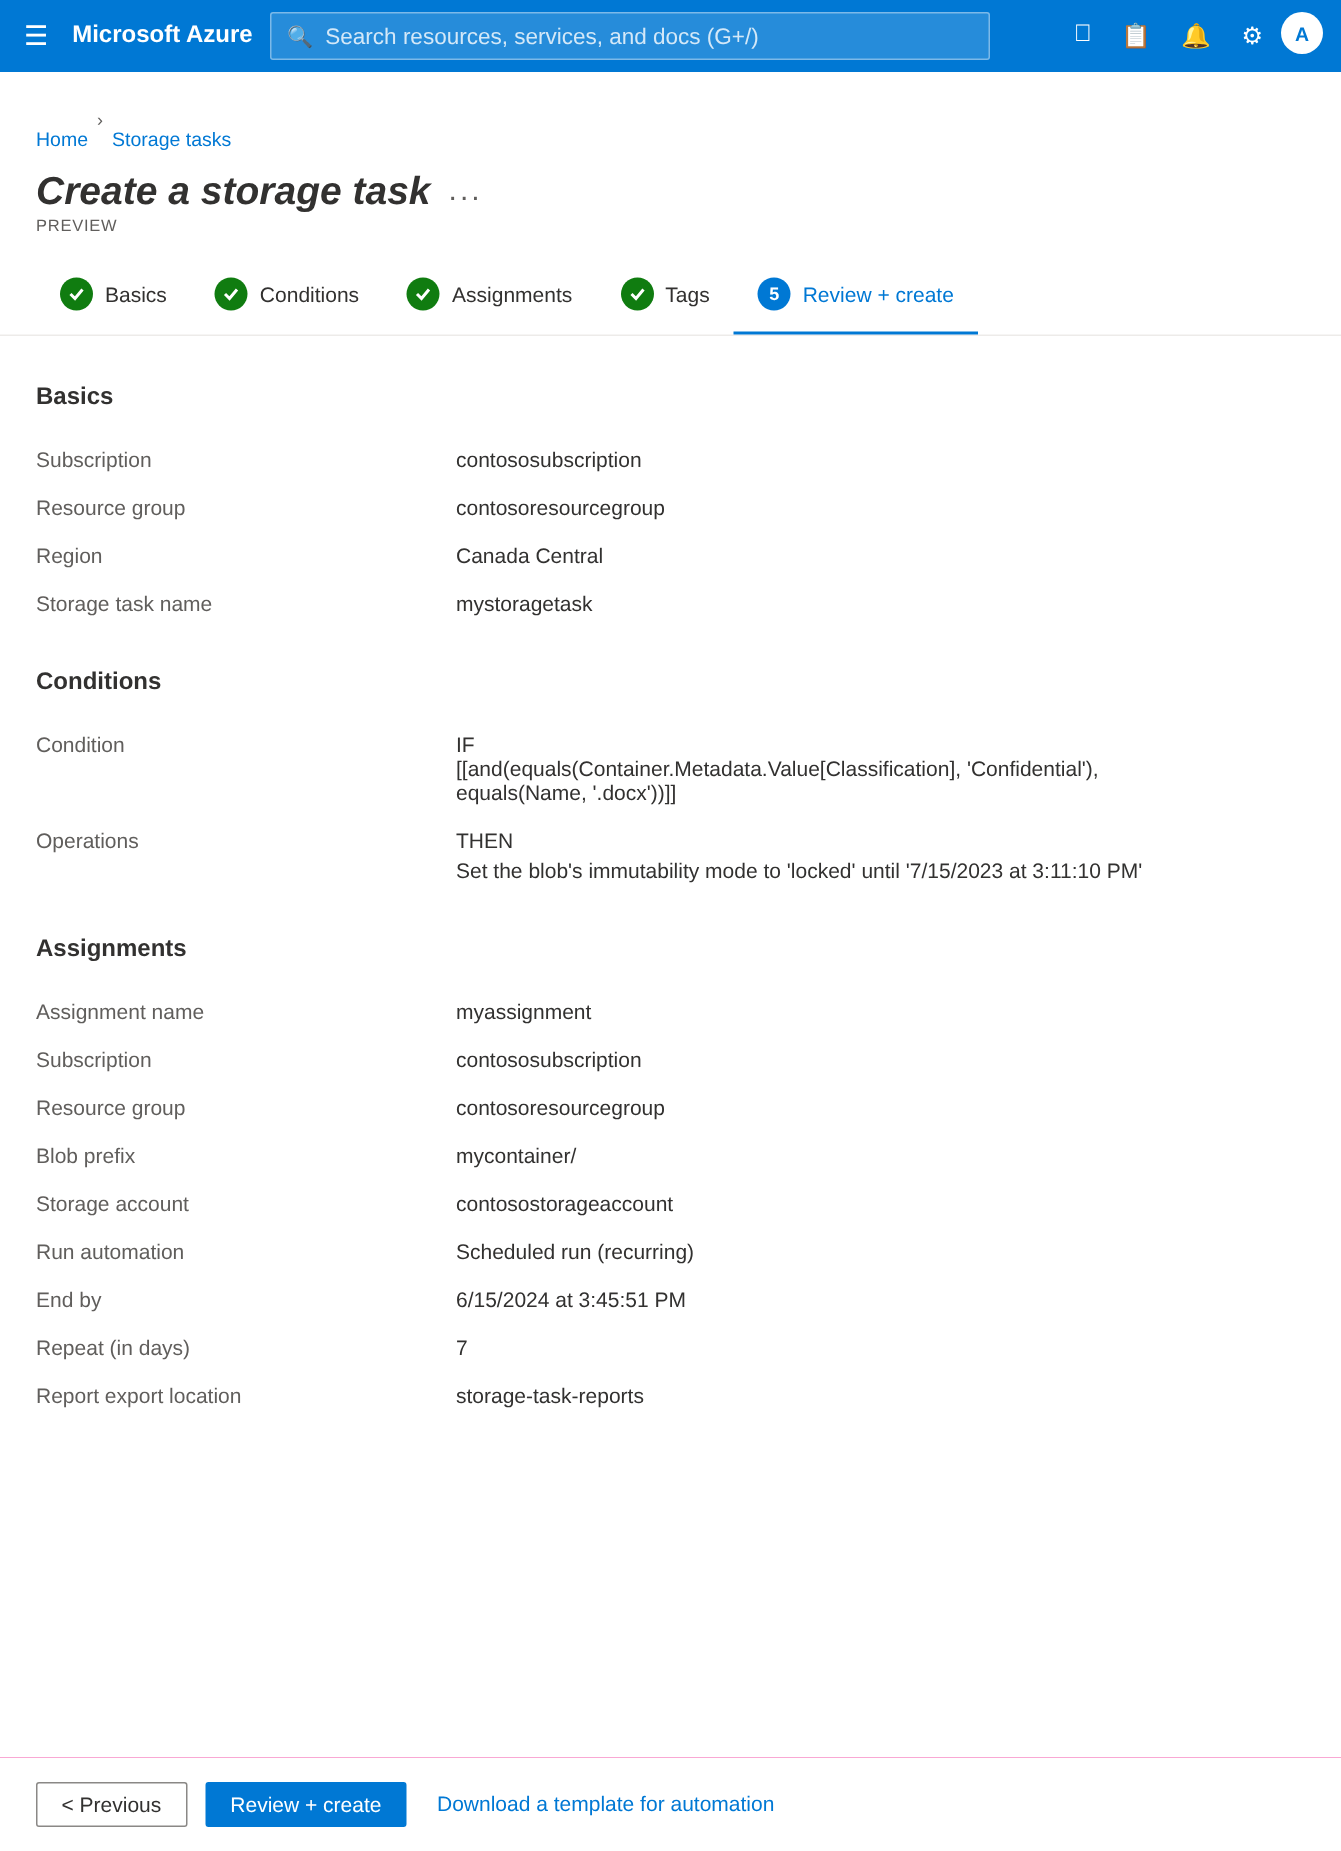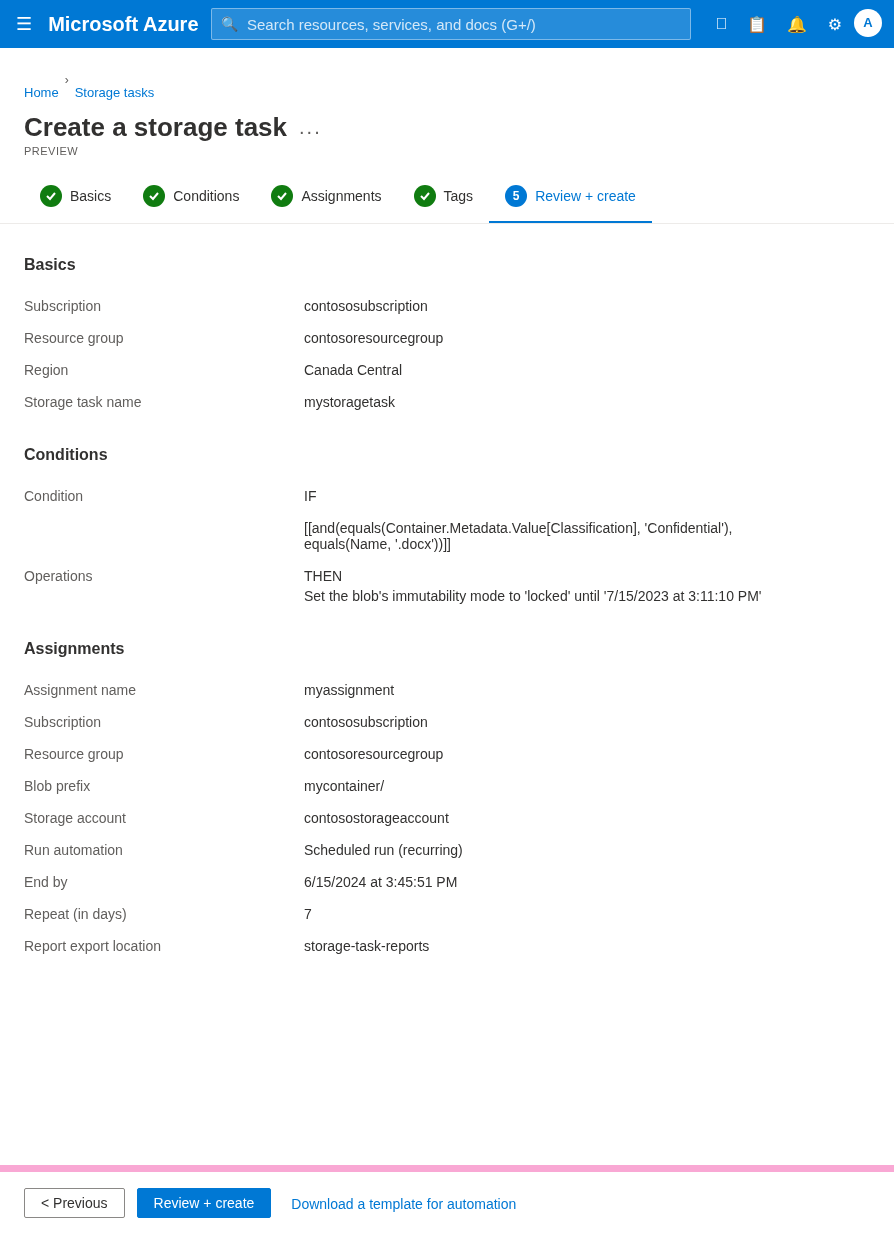--- a/index.html
+++ b/index.html
@@ -8,21 +8,21 @@
     
     .topnav {
       background: #0078d4;
       height: 48px;
       display: flex;
       align-items: center;
       padding: 0 12px;
       gap: 12px;
     }
     .topnav-hamburger { color: #fff; font-size: 18px; cursor: pointer; padding: 4px; }
-    .topnav-logo { color: #fff; font-weight: 700; font-size: 20px; white-space: nowrap; }
+    .topnav-logo { color: #fff; font-weight: 700; font-size: 16px; white-space: nowrap; }
     .topnav-search {
       flex: 1;
       max-width: 480px;
       background: rgba(255,255,255,0.15);
       border: 1px solid rgba(255,255,255,0.4);
       border-radius: 2px;
       display: flex;
       align-items: center;
       padding: 0 10px;
       gap: 8px;
@@ -52,21 +52,21 @@
     .breadcrumb-sep { color: #605e5c; font-size: 12px; }
     .breadcrumb-link { color: #0078d4; cursor: pointer; text-decoration: none; margin-top: 25px; }
 
     
     .page-header {
       padding: 8px 24px 0;
       display: flex;
       align-items: center;
       gap: 12px;
     }
-    .page-title { font-size: 26px; font-weight: 600; color: #323130; }
+    .page-title { font-size: 26px; font-weight: 600; color: #323130; font-style: italic; }
     .page-more { color: #605e5c; font-size: 20px; cursor: pointer; letter-spacing: 2px; }
     .page-subtitle { padding: 2px 24px 16px; font-size: 11px; color: #605e5c; text-transform: uppercase; letter-spacing: 0.5px; }
 
     
     .wizard-steps {
       display: flex;
       align-items: center;
       padding: 0 24px;
       border-bottom: 1px solid #edebe9;
       gap: 0;
@@ -139,24 +139,24 @@
       font-size: 14px;
     }
 
     
     .footer {
       position: fixed;
       bottom: 0;
       left: 0;
       right: 0;
       background: #fff;
-      border-top: 7px solid #f9a8d4;
+      border-top: 1px solid #f9a8d4;
       padding: 16px 24px;
       display: flex;
-      align-items: flex-end;
+      align-items: flex-start;
       gap: 12px;
       margin-top: 32px;
     }
     .btn-outline {
       border: 1px solid #8a8886;
       background: #fff;
       color: #323130;
       padding: 6px 16px;
       font-size: 14px;
       cursor: pointer;
@@ -285,21 +285,21 @@
       </tbody>
   </table>
 
   <h2 class="section-title">Conditions</h2>
   <table class="review-table">
     <tbody>
       <tr>
         <td>Condition</td>
         <td>
           <div>IF</div>
-          <div style="margin-top:16px;">[[and(equals(Container.Metadata.Value[Classification], 'Confidential'),<br>equals(Name, '.docx'))]]</div>
+          <div style="margin-top:0;">[[and(equals(Container.Metadata.Value[Classification], 'Confidential'),<br>equals(Name, '.docx'))]]</div>
         </td>
       </tr>
       <tr>
         <td>Operations</td>
         <td>
           <div>THEN</div>
           <div style="margin-top:4px;">Set the blob's immutability mode to 'locked' until '7/15/2023 at 3:11:10 PM'</div>
         </td>
       </tr>
     </tbody>

